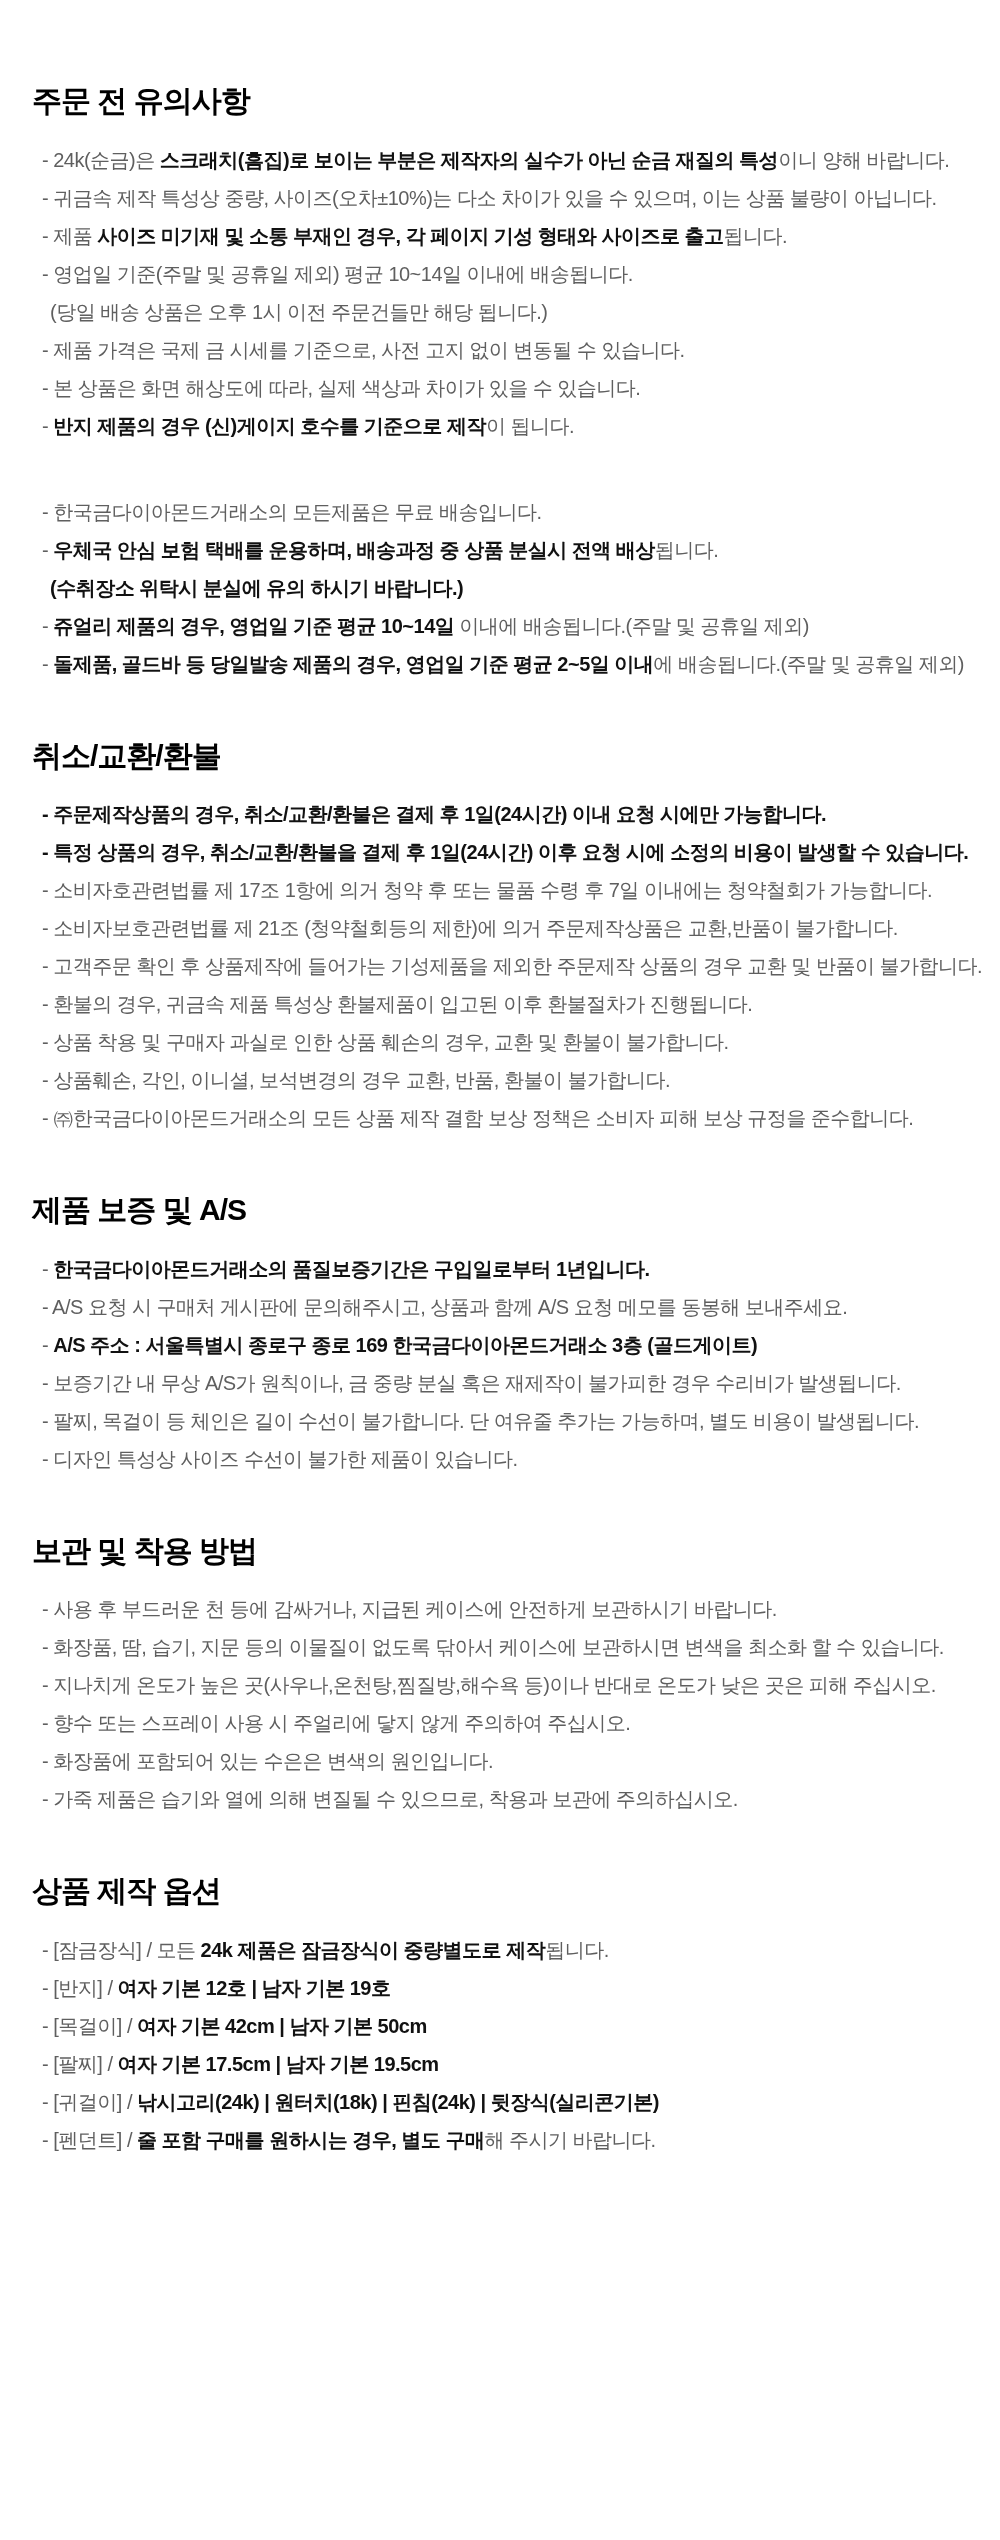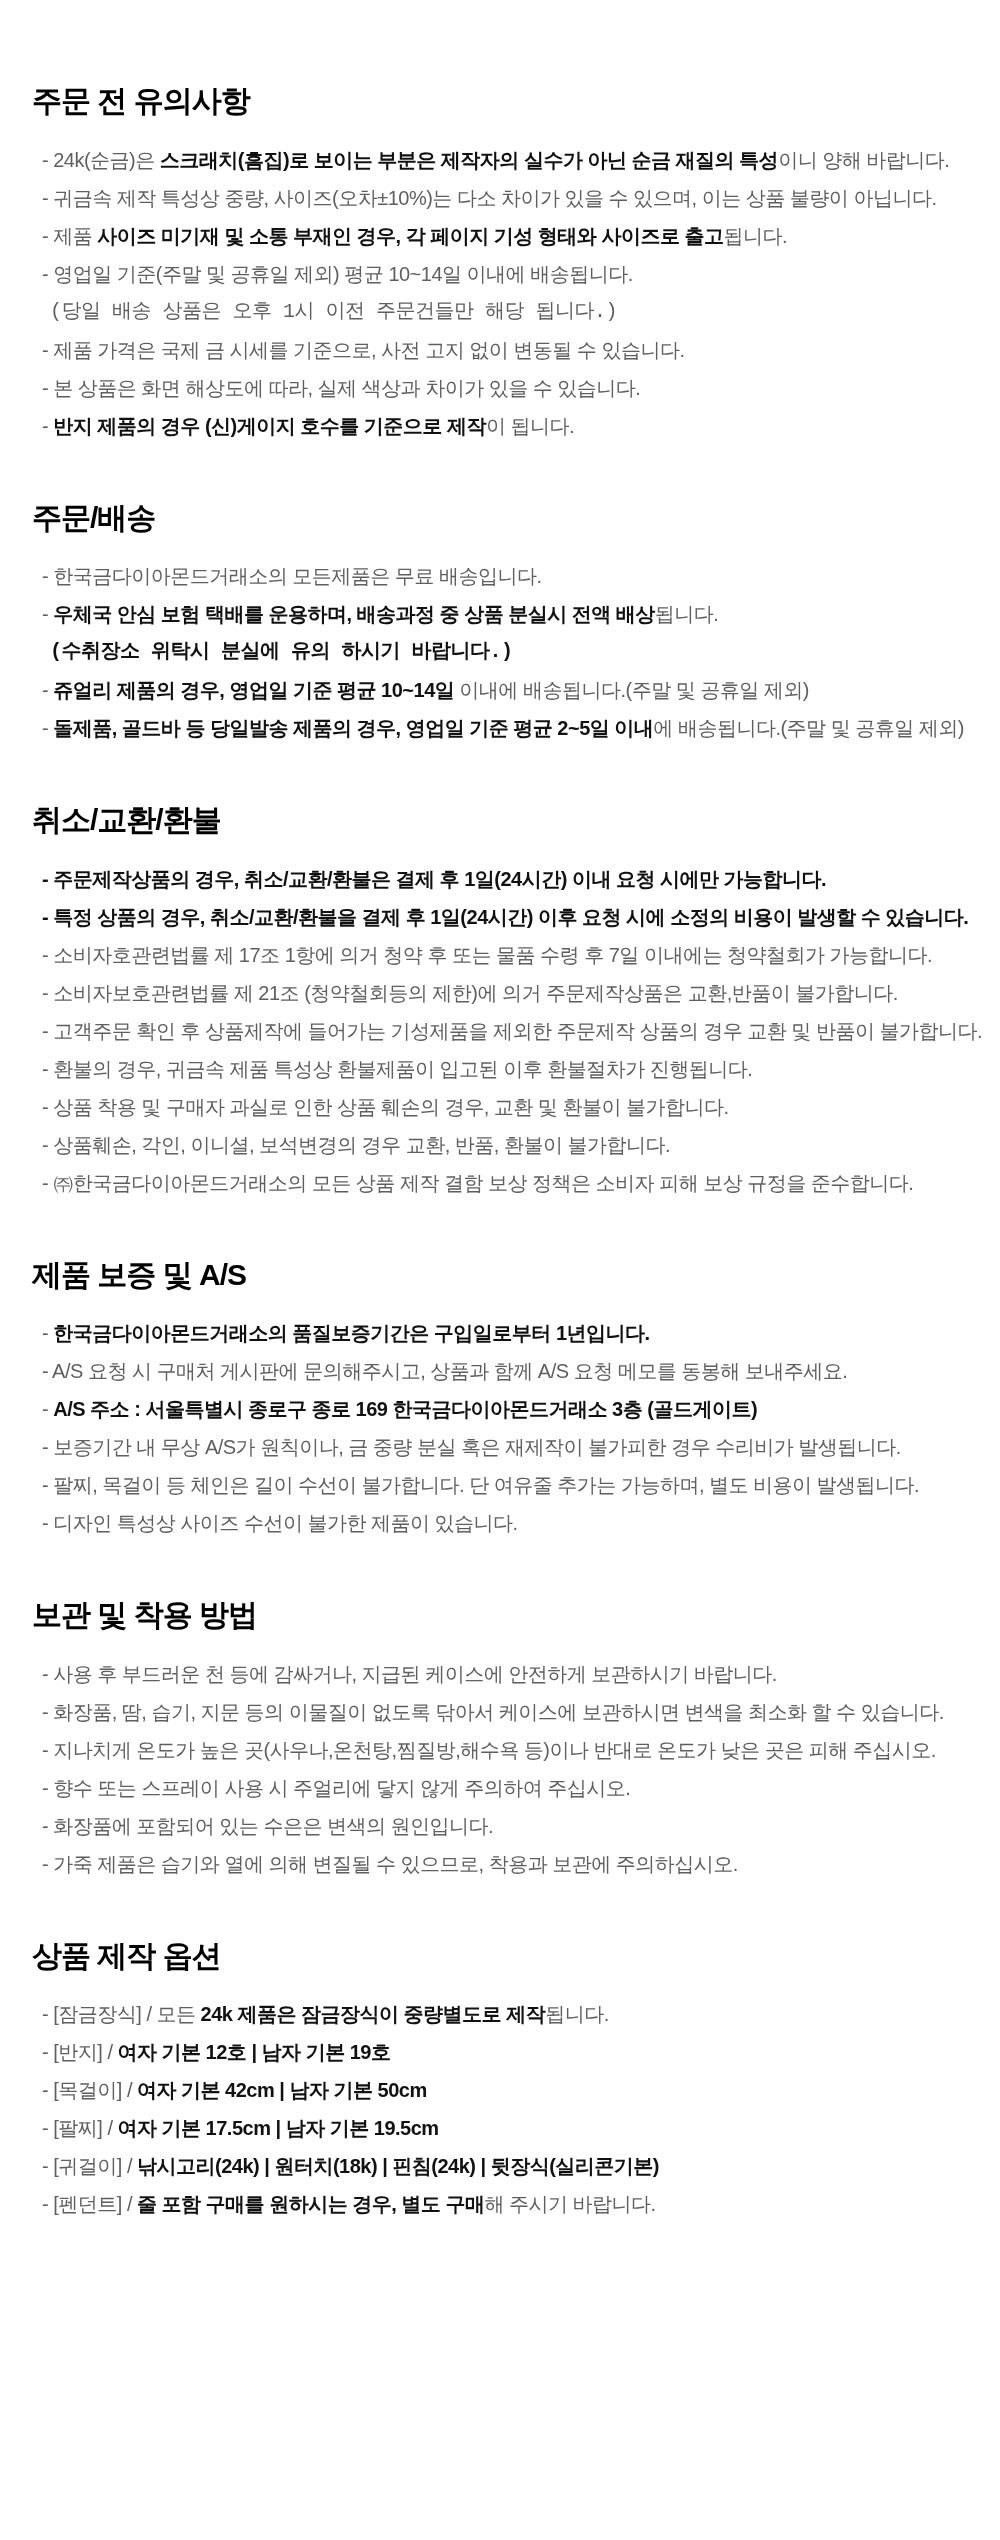--- a/index.html
+++ b/index.html
@@ -28,21 +28,21 @@
     letter-spacing: -1px;
   }
   .line {
     margin: 0 0 16px 10px;
     font-size: 20px;
     line-height: 22px;
     color: #5f5f5f;
     letter-spacing: -0.5px;
     white-space: nowrap;
   }
-  .line.indent { padding-left: 8px; font-family: Liberation Mono, monospace; }
+  .line.indent { padding-left: 8px; }
   .seg { font-weight: normal; }
   .seg.bold {
     font-weight: bold;
     color: #111111;
   }
   .line.all-bold { color: #111111; }
 </style>
 </head>
 <body>
 
@@ -53,21 +53,20 @@
         <p class="line"><span class="seg">- 24k(순금)은 </span><span class="seg bold">스크래치(흠집)로 보이는 부분은 제작자의 실수가 아닌 순금 재질의 특성</span><span class="seg">이니 양해 바랍니다.</span></p>
         <p class="line"><span class="seg">- 귀금속 제작 특성상 중량, 사이즈(오차±10%)는 다소 차이가 있을 수 있으며, 이는 상품 불량이 아닙니다.</span></p>
         <p class="line"><span class="seg">- 제품 </span><span class="seg bold">사이즈 미기재 및 소통 부재인 경우, 각 페이지 기성 형태와 사이즈로 출고</span><span class="seg">됩니다.</span></p>
         <p class="line"><span class="seg">- 영업일 기준(주말 및 공휴일 제외) 평균 10~14일 이내에 배송됩니다.</span></p>
         <p class="line indent"><span class="seg">(당일 배송 상품은 오후 1시 이전 주문건들만 해당 됩니다.)</span></p>
         <p class="line"><span class="seg">- 제품 가격은 국제 금 시세를 기준으로, 사전 고지 없이 변동될 수 있습니다.</span></p>
         <p class="line"><span class="seg">- 본 상품은 화면 해상도에 따라, 실제 색상과 차이가 있을 수 있습니다.</span></p>
         <p class="line"><span class="seg">- </span><span class="seg bold">반지 제품의 경우 (신)게이지 호수를 기준으로 제작</span><span class="seg">이 됩니다.</span></p>
       </section>
       <section class="section">
-        <h2 class="section-title">주문/배송</h2>
         <p class="line"><span class="seg">- 한국금다이아몬드거래소의 모든제품은 무료 배송입니다.</span></p>
         <p class="line"><span class="seg">- </span><span class="seg bold">우체국 안심 보험 택배를 운용하며, 배송과정 중 상품 분실시 전액 배상</span><span class="seg">됩니다.</span></p>
         <p class="line indent all-bold"><span class="seg bold">(수취장소 위탁시 분실에 유의 하시기 바랍니다.)</span></p>
         <p class="line"><span class="seg">- </span><span class="seg bold">쥬얼리 제품의 경우, 영업일 기준 평균 10~14일</span><span class="seg"> 이내에 배송됩니다.(주말 및 공휴일 제외)</span></p>
         <p class="line"><span class="seg">- </span><span class="seg bold">돌제품, 골드바 등 당일발송 제품의 경우, 영업일 기준 평균 2~5일 이내</span><span class="seg">에 배송됩니다.(주말 및 공휴일 제외)</span></p>
       </section>
       <section class="section">
         <h2 class="section-title">취소/교환/환불</h2>
         <p class="line all-bold"><span class="seg bold">- 주문제작상품의 경우, 취소/교환/환불은 결제 후 1일(24시간) 이내 요청 시에만 가능합니다.</span></p>
         <p class="line all-bold"><span class="seg bold">- 특정 상품의 경우, 취소/교환/환불을 결제 후 1일(24시간) 이후 요청 시에 소정의 비용이 발생할 수 있습니다.</span></p>

